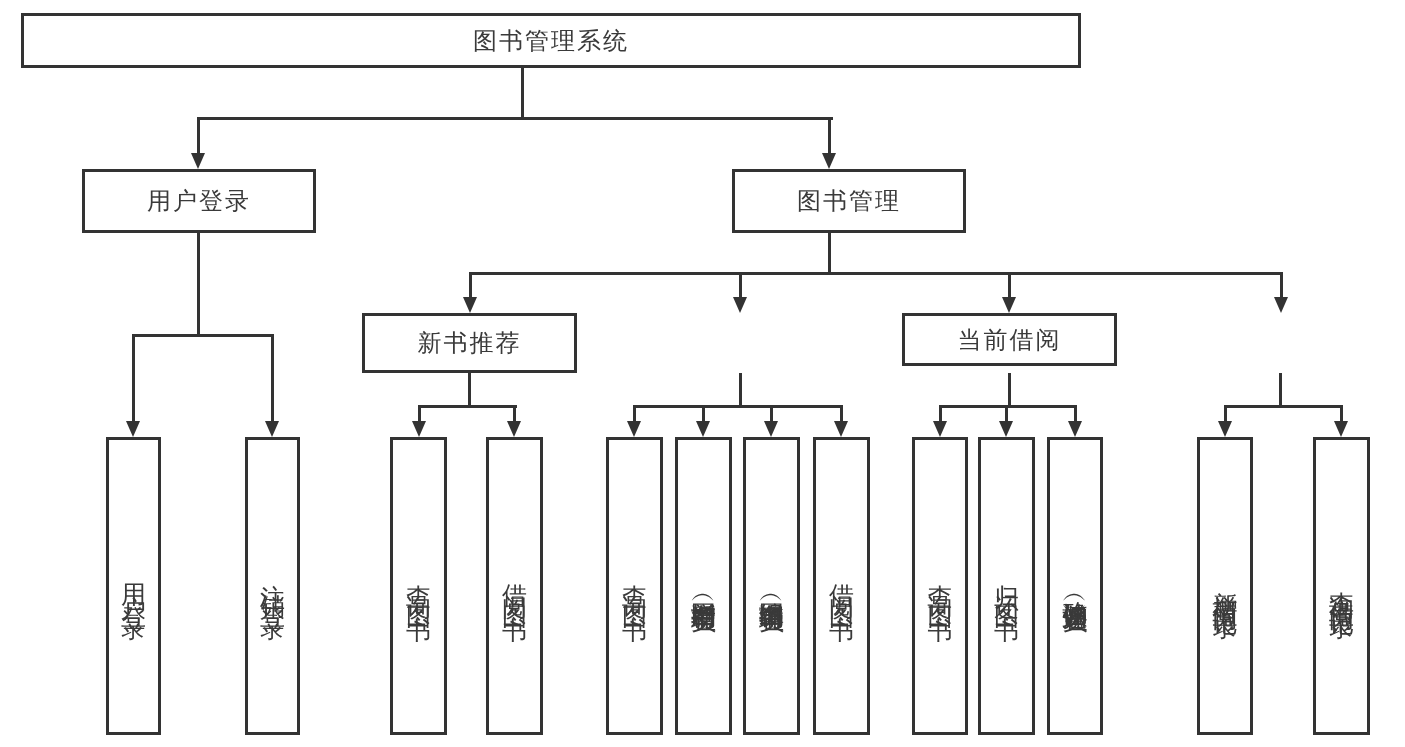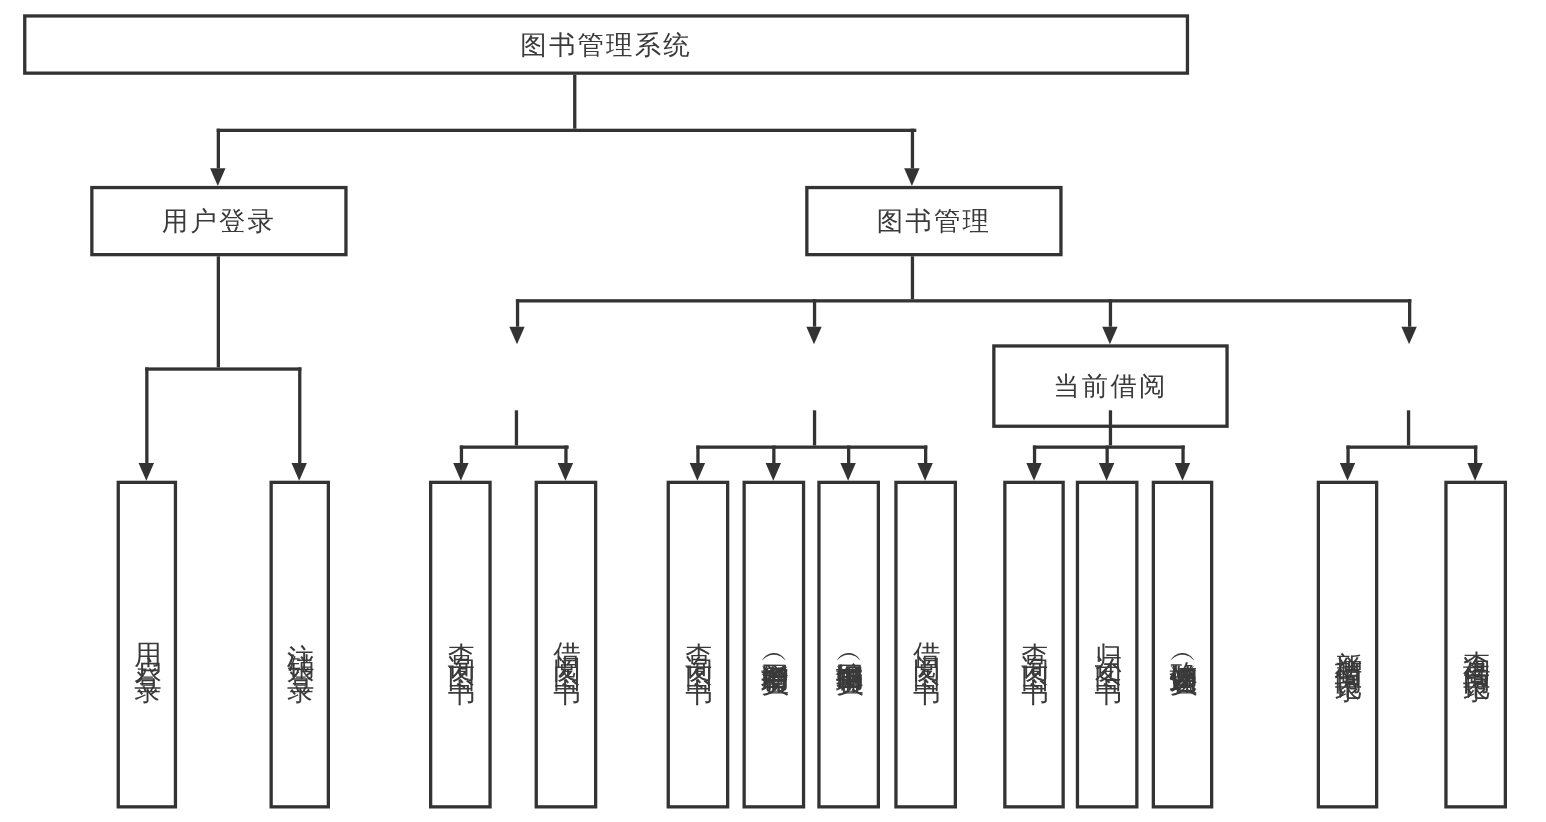--- a/index.html
+++ b/index.html
@@ -100,21 +100,22 @@
   <div class="line" style="left:469px; top:272px; width:814px; height:3px;"></div>
   <div class="line" style="left:469px; top:272px; width:3px; height:25px;"></div>
   <div class="arrow" style="left:463px; top:297px;"></div>
   <div class="line" style="left:739px; top:272px; width:3px; height:25px;"></div>
   <div class="arrow" style="left:733px; top:297px;"></div>
   <div class="line" style="left:1008px; top:272px; width:3px; height:25px;"></div>
   <div class="arrow" style="left:1002px; top:297px;"></div>
   <div class="line" style="left:1280px; top:272px; width:3px; height:25px;"></div>
   <div class="arrow" style="left:1274px; top:297px;"></div>
 
-  <div class="box" style="left:902px; top:313px; width:215px; height:76px;">当前借阅</div>
+  <div class="box" style="left:362px; top:313px; width:215px; height:60px;">新书推荐</div>
+  <div class="box" style="left:902px; top:313px; width:215px; height:53px;">当前借阅</div>
 
   <div class="line" style="left:468px; top:373px; width:3px; height:32px;"></div>
   <div class="line" style="left:418px; top:405px; width:99px; height:3px;"></div>
   <div class="line" style="left:418px; top:405px; width:3px; height:16px;"></div>
   <div class="arrow" style="left:412px; top:421px;"></div>
   <div class="line" style="left:513px; top:405px; width:3px; height:16px;"></div>
   <div class="arrow" style="left:507px; top:421px;"></div>
 
   <div class="line" style="left:739px; top:373px; width:3px; height:32px;"></div>
   <div class="line" style="left:633px; top:405px; width:210px; height:3px;"></div>

